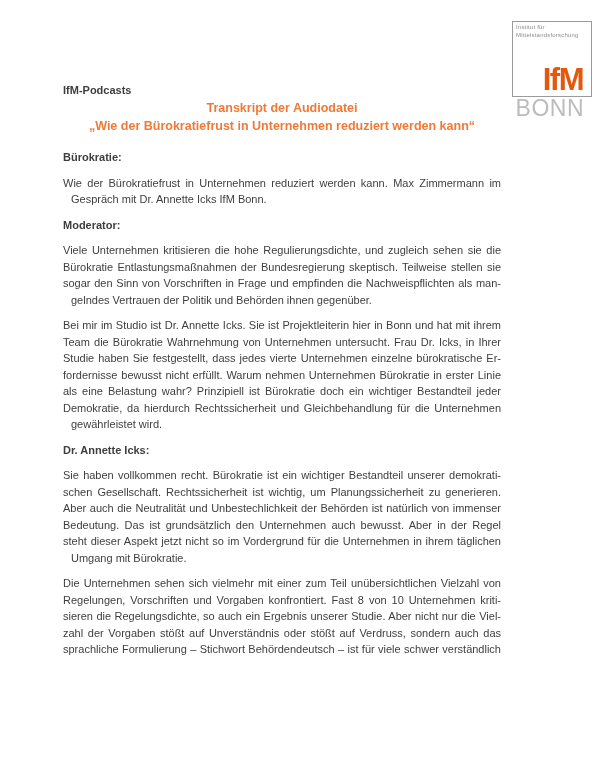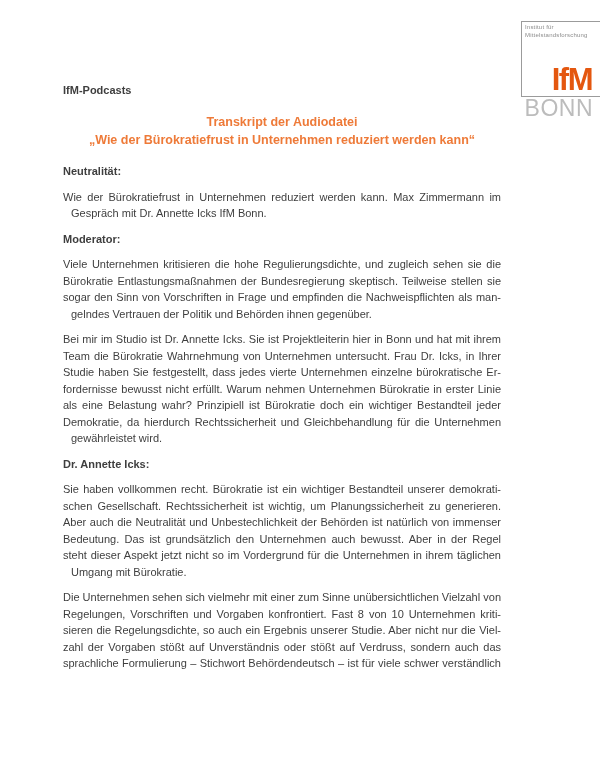--- a/index.html
+++ b/index.html
@@ -10,21 +10,21 @@
     height: 776px;
     background: var(--page-bg, #ffffff);
     font-family: "Liberation Sans", "DejaVu Sans", sans-serif;
     color: var(--text-color, #3e3e3e);
     overflow: hidden;
   }
   
   .logo {
     position: absolute;
     top: 20px;
-    right: 7px;
+    right: 16px;
     width: 72px;
     height: 80px;
   }
   .logo-box {
     position: absolute;
     top: 1px; left: 0;
     width: 80px; height: 76px;
     border: 1px solid var(--border-gray, #9b9b9b);
   }
   .logo-institute {
@@ -59,21 +59,21 @@
   
   .content {
     padding: 83px 99px 0 63px;
   }
   .doc-label {
     font-size: 11px;
     line-height: 15px;
     font-weight: bold;
   }
   .title {
-    margin-top: 15px;
+    margin-top: 1px;
     margin-bottom: 14px;
     text-align: center;
     font-size: 12.5px;
     line-height: 18px;
     font-weight: bold;
     color: var(--title-orange, #ee7a38);
   }
   .section-heading {
     margin-top: 9px;
     font-size: 11px;
@@ -108,21 +108,21 @@
 
   <div class="content">
     <div class="doc-label">IfM-Podcasts</div>
 
     <div class="title">
       <div>Transkript der Audiodatei</div>
       <div>„Wie der Bürokratiefrust in Unternehmen reduziert werden kann“</div>
     </div>
 
     <div id="sections">
-        <div class="section-heading">Neutralität:</div>
+        <div class="section-heading">Bürokratie:</div>
         <div class="para">
           <div class="jl">Wie der Bürokratiefrust in Unternehmen reduziert werden kann. Max Zimmermann im</div>
           <div class="jl last">Gespräch mit Dr. Annette Icks IfM Bonn.</div>
         </div>
         <div class="section-heading">Moderator:</div>
         <div class="para">
           <div class="jl">Viele Unternehmen kritisieren die hohe Regulierungsdichte, und zugleich sehen sie die</div>
           <div class="jl">Bürokratie Entlastungsmaßnahmen der Bundesregierung skeptisch. Teilweise stellen sie</div>
           <div class="jl">sogar den Sinn von Vorschriften in Frage und empfinden die Nachweispflichten als man-</div>
           <div class="jl last">gelndes Vertrauen der Politik und Behörden ihnen gegenüber.</div>
@@ -139,21 +139,21 @@
         <div class="section-heading">Dr. Annette Icks:</div>
         <div class="para">
           <div class="jl">Sie haben vollkommen recht. Bürokratie ist ein wichtiger Bestandteil unserer demokrati-</div>
           <div class="jl">schen Gesellschaft. Rechtssicherheit ist wichtig, um Planungssicherheit zu generieren.</div>
           <div class="jl">Aber auch die Neutralität und Unbestechlichkeit der Behörden ist natürlich von immenser</div>
           <div class="jl">Bedeutung. Das ist grundsätzlich den Unternehmen auch bewusst. Aber in der Regel</div>
           <div class="jl">steht dieser Aspekt jetzt nicht so im Vordergrund für die Unternehmen in ihrem täglichen</div>
           <div class="jl last">Umgang mit Bürokratie.</div>
         </div>
         <div class="para">
-          <div class="jl">Die Unternehmen sehen sich vielmehr mit einer zum Sinne unübersichtlichen Vielzahl von</div>
+          <div class="jl">Die Unternehmen sehen sich vielmehr mit einer zum Teil unübersichtlichen Vielzahl von</div>
           <div class="jl">Regelungen, Vorschriften und Vorgaben konfrontiert. Fast 8 von 10 Unternehmen kriti-</div>
           <div class="jl">sieren die Regelungsdichte, so auch ein Ergebnis unserer Studie. Aber nicht nur die Viel-</div>
           <div class="jl">zahl der Vorgaben stößt auf Unverständnis oder stößt auf Verdruss, sondern auch das</div>
           <div class="jl">sprachliche Formulierung – Stichwort Behördendeutsch – ist für viele schwer verständlich</div>
         </div>
       </div>
   </div>
 
 </div>
 

